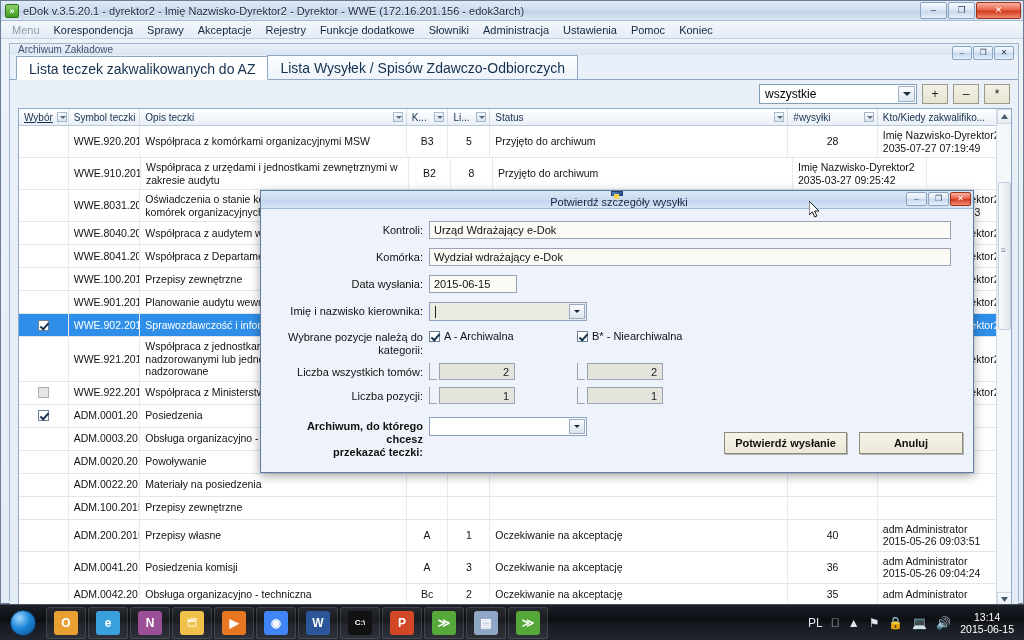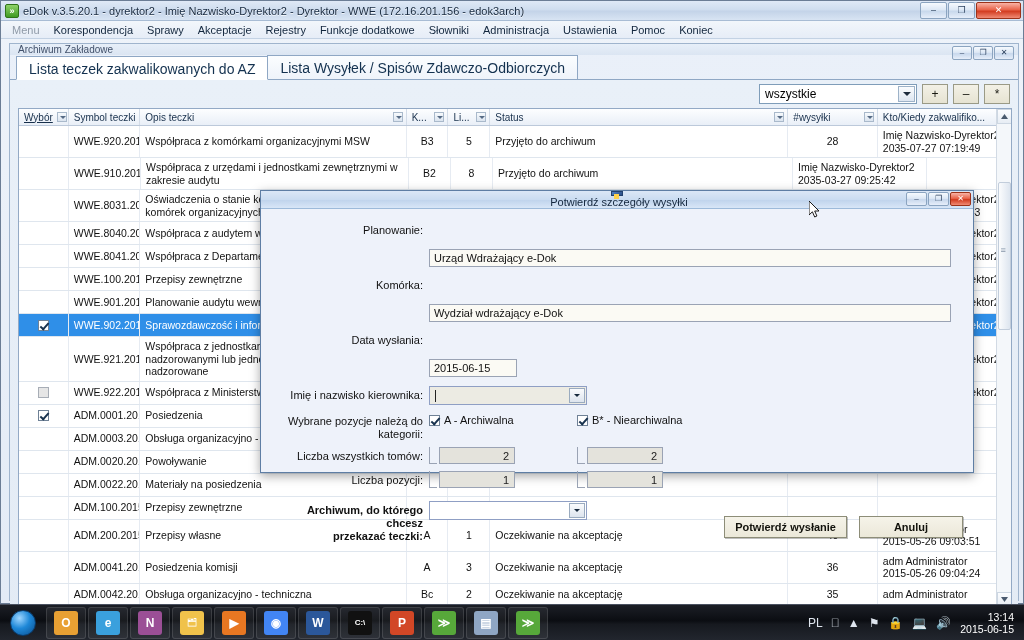--- a/index.html
+++ b/index.html
@@ -289,21 +289,21 @@
   .frow { display: flex; align-items: flex-start; margin-bottom: 9px; }
   .flabel {
     width: 158px; text-align: right; padding-right: 6px;
     font-size: 11px; color: #111; line-height: 13px; padding-top: 3px;
   }
   .flabel.bold { font-weight: bold; }
   .finput {
     height: 18px; background: #fbfaf4;
     border: 1px solid #9aa3b4;
     font-size: 11px; color: #111;
-    display: flex; align-items: center; padding: 0 4px; margin-top: 28px;
+    display: flex; align-items: center; padding: 0 4px;
   }
   .finput.wide { width: 522px; }
   .finput.date { width: 88px; }
   .fcombo {
     width: 158px; height: 19px;
     background: #ecebe3; border: 1px solid #8f9fc4;
     position: relative; display: flex; align-items: center;
     padding-left: 4px; font-size: 11px;
   }
   .fcombo.white { background: #fff; }
@@ -365,21 +365,21 @@
     font-size: 12px; font-weight: bold; color:#fff; }
   .orb {
     width: 26px; height: 26px; border-radius: 50%;
     background: radial-gradient(circle at 35% 30%, #9fd6ff 0%, #1e88d8 45%, #0a4d8c 100%);
     border: 1px solid #0a3c6d;
   }
   #tray {
     margin-left: auto; display: flex; align-items: center;
     gap: 9px; padding-right: 10px; color: #e7ebf2; font-size: 10px;
   }
-  #tray-clock { text-align: right; line-height: 12px; font-size: 10.5px; color: #fff; }
+  #tray-clock { text-align: center; line-height: 12px; font-size: 10.5px; color: #fff; }
   .tray-ic { font-size: 12px; color: #dfe5ee; }
 </style>
 </head>
 <body>
 
 <div id="app-window">
 
   <div id="titlebar">
     <div class="tb-icon">»</div>
     <div class="tb-title">eDok v.3.5.20.1 - dyrektor2 - Imię Nazwisko-Dyrektor2 - Dyrektor - WWE   (172.16.201.156 - edok3arch)</div>
@@ -748,21 +748,21 @@
       <div class="win-btns">
         <div class="win-btn">–</div>
         <div class="win-btn">❐</div>
         <div class="win-btn close">✕</div>
       </div>
     </div>
 
     <div id="modal-body">
 
       <div class="frow">
-        <div class="flabel">Planowanie:</div>
+        <div class="flabel">Kontroli:</div>
         <div class="finput wide">Urząd Wdrażający e-Dok</div>
       </div>
 
       <div class="frow">
         <div class="flabel">Komórka:</div>
         <div class="finput wide">Wydział wdrażający e-Dok</div>
       </div>
 
       <div class="frow">
         <div class="flabel">Data wysłania:</div>

